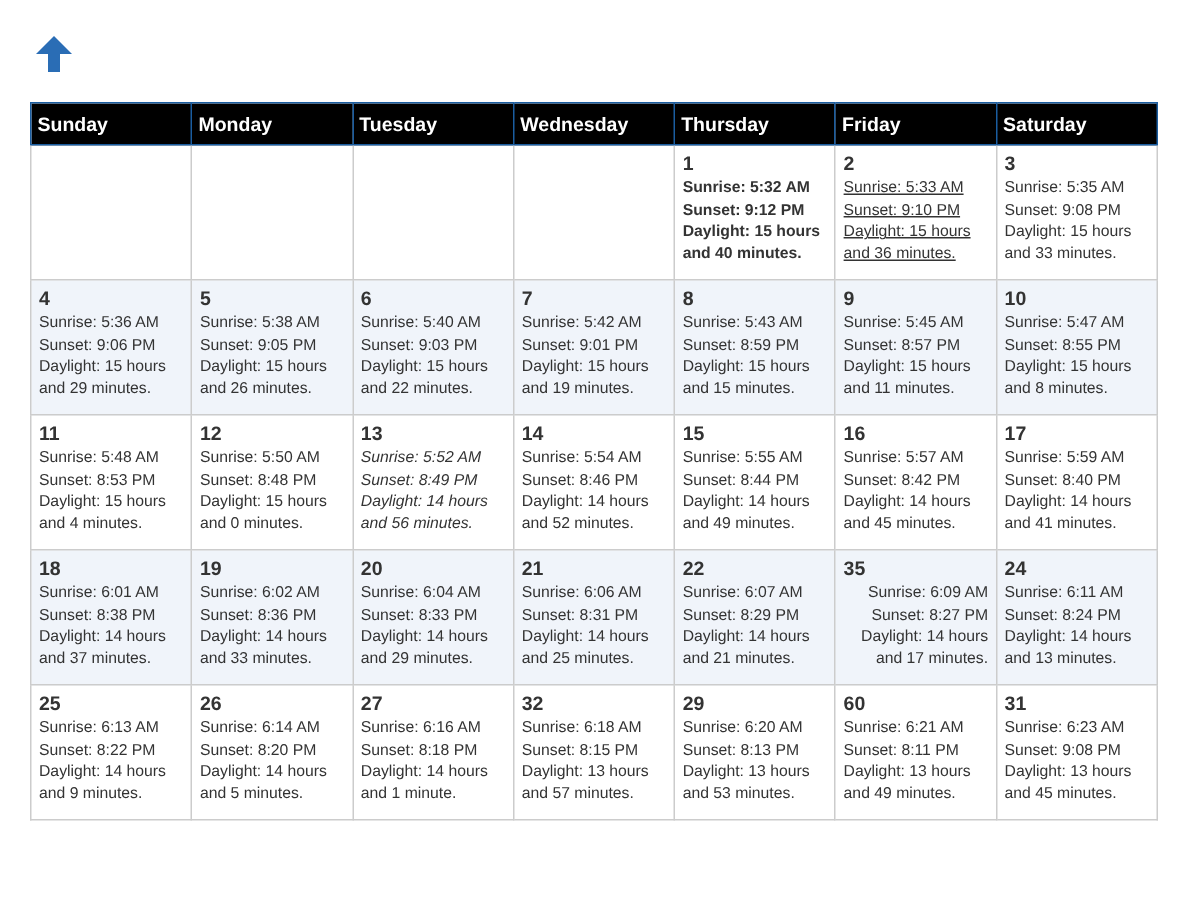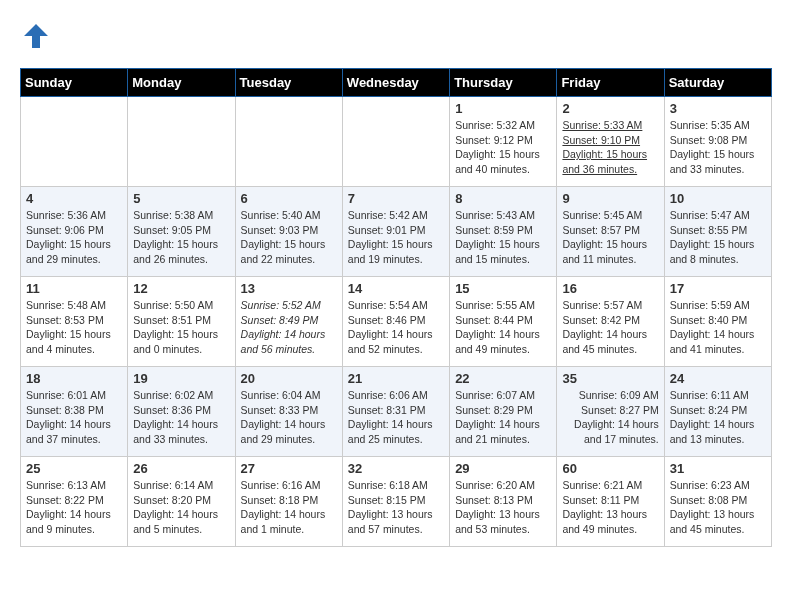--- a/index.html
+++ b/index.html
@@ -124,21 +124,21 @@
       </tr>
   </thead>
   <tbody>
   <tr>
         <td></td>
         <td></td>
         <td></td>
         <td></td>
         <td>
           <span class="day-number">1</span>
-          <div class="day-info" style="white-space: pre-line;">Sunrise: 5:32 AM
+          <div class="day-info" style="white-space: pre-line; font-weight: bold;">Sunrise: 5:32 AM
 Sunset: 9:12 PM
 Daylight: 15 hours
 and 40 minutes.</div>
         </td>
         <td>
           <span class="day-number">2</span>
           <div class="day-info" style="white-space: pre-line; text-decoration: underline;">Sunrise: 5:33 AM
 Sunset: 9:10 PM
 Daylight: 15 hours
 and 36 minutes.</div>
@@ -206,21 +206,21 @@
         <td>
           <span class="day-number">11</span>
           <div class="day-info" style="white-space: pre-line;">Sunrise: 5:48 AM
 Sunset: 8:53 PM
 Daylight: 15 hours
 and 4 minutes.</div>
         </td>
         <td>
           <span class="day-number">12</span>
           <div class="day-info" style="white-space: pre-line;">Sunrise: 5:50 AM
-Sunset: 8:51 PM
+Sunset: 8:48 PM
 Daylight: 15 hours
 and 0 minutes.</div>
         </td>
         <td>
           <span class="day-number">13</span>
           <div class="day-info" style="white-space: pre-line; font-style: italic;">Sunrise: 5:52 AM
 Sunset: 8:49 PM
 Daylight: 14 hours
 and 56 minutes.</div>
         </td>
@@ -343,19 +343,19 @@
         <td>
           <span class="day-number">60</span>
           <div class="day-info" style="white-space: pre-line;">Sunrise: 6:21 AM
 Sunset: 8:11 PM
 Daylight: 13 hours
 and 49 minutes.</div>
         </td>
         <td>
           <span class="day-number">31</span>
           <div class="day-info" style="white-space: pre-line;">Sunrise: 6:23 AM
-Sunset: 8:08 PM
+Sunset: 9:08 PM
 Daylight: 13 hours
 and 45 minutes.</div>
         </td>
       </tr>
     </tbody>
 </table>
 
 </body></html>

